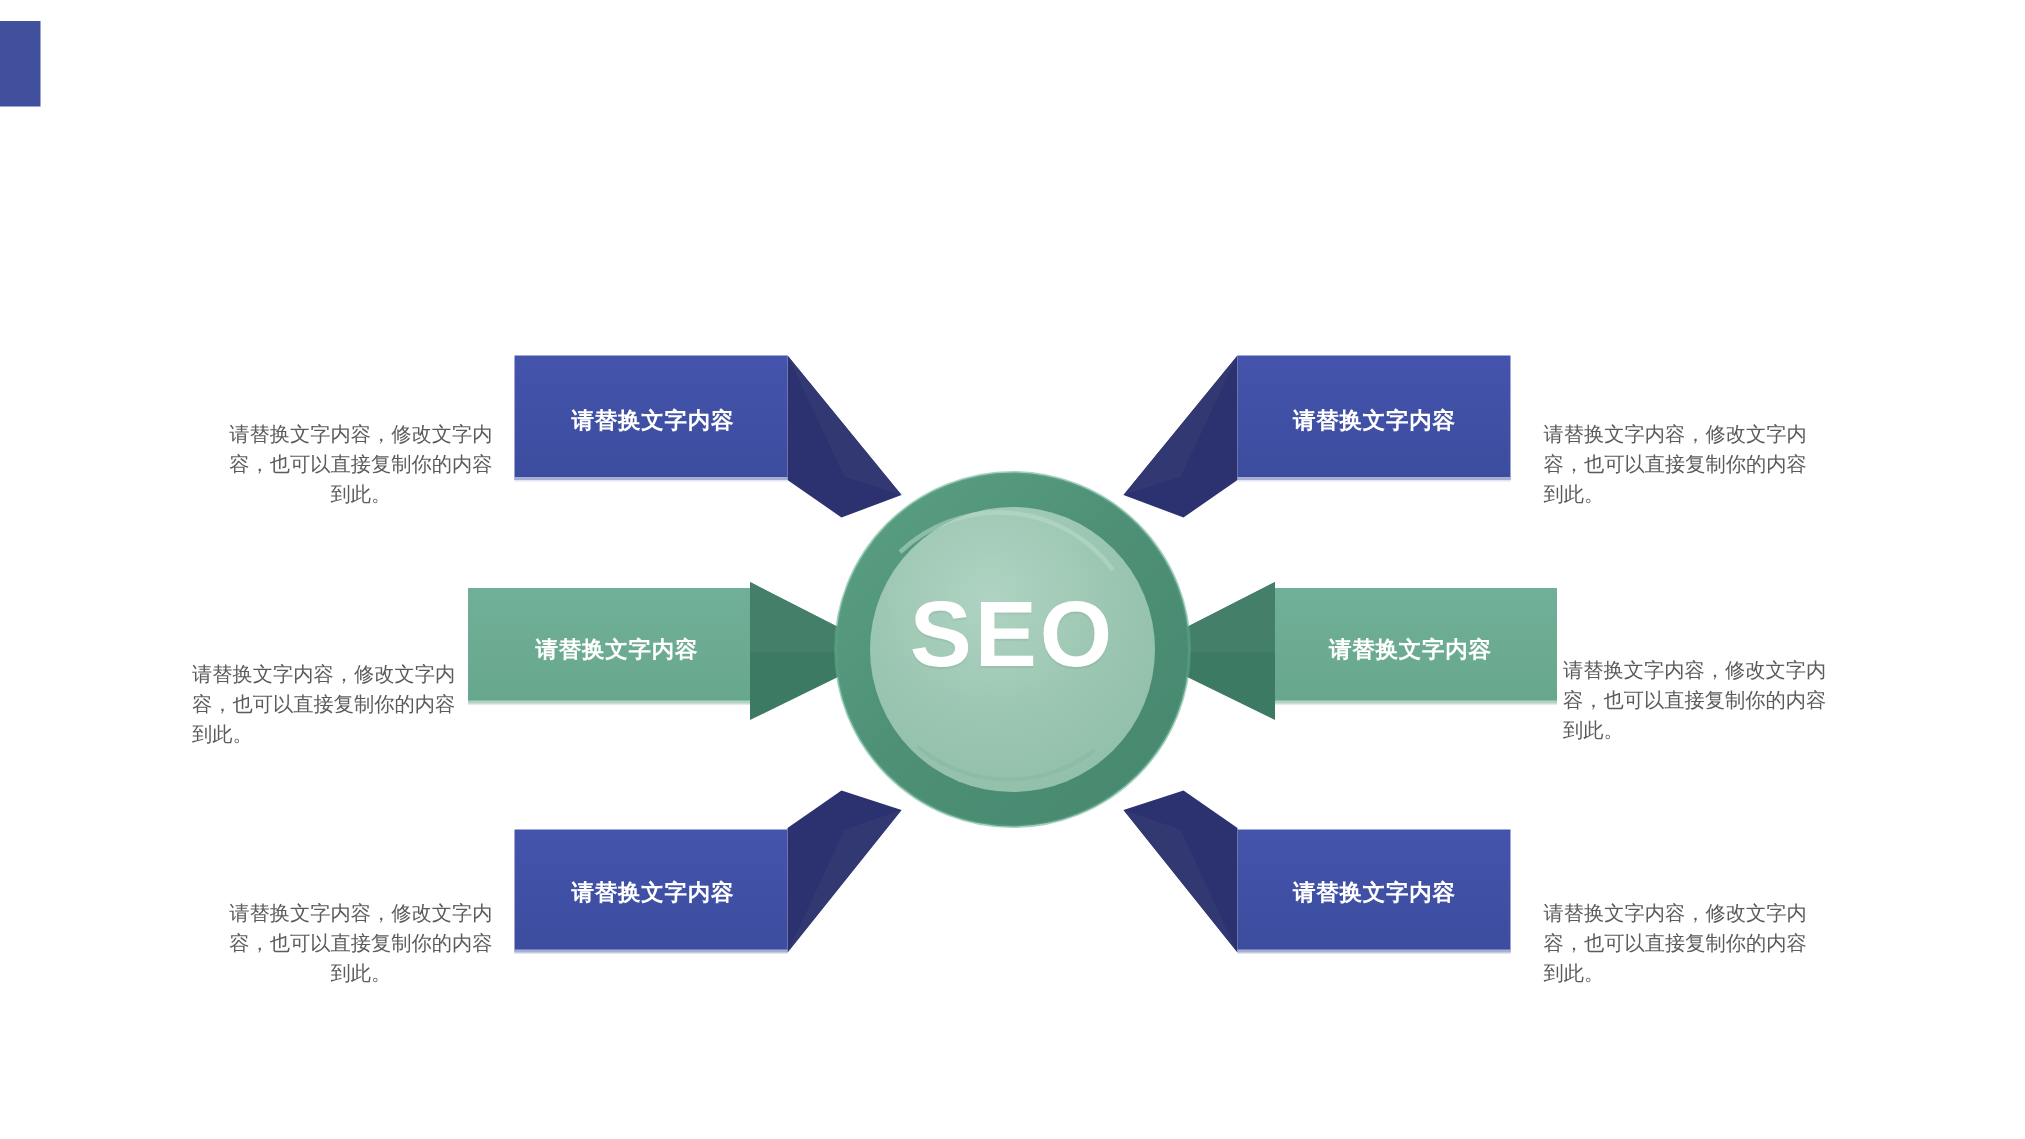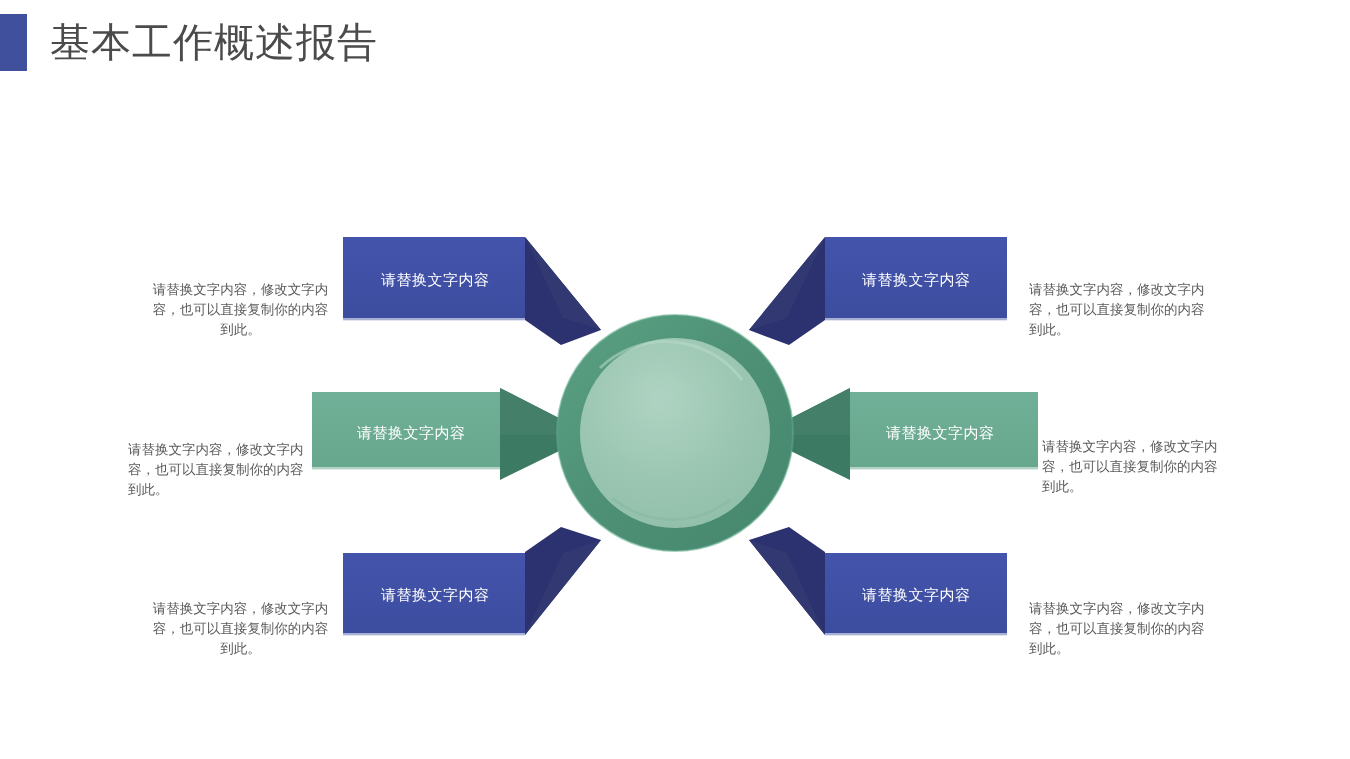--- a/index.html
+++ b/index.html
@@ -56,21 +56,21 @@
     width: 1350px;
     height: 759px;
     display: block;
   }
 
   
   .box-label {
     position: absolute;
     color: #ffffff;
     font-size: 15px;
-    font-weight: normal;
+    font-weight: bold;
     letter-spacing: 0.5px;
     white-space: nowrap;
   }
   .desc {
     position: absolute;
     color: #5b5b5b;
     font-size: 13.5px;
     line-height: 20px;
     width: 185px;
     margin-top: 48px;
@@ -92,21 +92,20 @@
     letter-spacing: 2px;
     font-family: "Liberation Sans", "DejaVu Sans", sans-serif;
     text-shadow: 0 1px 1px rgba(0,0,0,0.06);
   }
 </style>
 </head>
 <body>
 
 <div id="slide-header">
   <div id="title-accent"></div>
-  <div id="slide-title">基本工作概述报告</div>
 </div>
 
 <div id="diagram">
 
   <svg id="diagram-svg" viewBox="0 0 1350 759">
     <defs>
       <radialGradient id="innerGrad" cx="42%" cy="32%" r="78%">
         <stop offset="0%" stop-color="#AFD3C2"></stop>
         <stop offset="55%" stop-color="#9BC6B2"></stop>
         <stop offset="100%" stop-color="#8FBEA8"></stop>
@@ -188,20 +187,21 @@
       <rect x="343" y="553" width="182" height="82" fill="url(#blueBoxGrad)"></rect>
       <rect x="343" y="633" width="182" height="3" fill="#D6DAEC" opacity="0.7"></rect>
     </g>
 
     <g>
       <rect x="825" y="553" width="182" height="82" fill="url(#blueBoxGrad)"></rect>
       <rect x="825" y="633" width="182" height="3" fill="#D6DAEC" opacity="0.7"></rect>
     </g>
   </svg>
 
+  <div id="seo-label">SEO</div>
 
   <div class="box-label" style="left:381px; top:271px;">请替换文字内容</div>
   <div class="box-label" style="left:357px; top:424px;">请替换文字内容</div>
   <div class="box-label" style="left:381px; top:586px;">请替换文字内容</div>
   <div class="box-label" style="left:862px; top:271px;">请替换文字内容</div>
   <div class="box-label" style="left:886px; top:424px;">请替换文字内容</div>
   <div class="box-label" style="left:862px; top:586px;">请替换文字内容</div>
 
   <div class="desc desc-left-top" style="left:148px; top:232px;">请替换文字内容，修改文字内容，也可以直接复制你的内容到此。</div>
   <div class="desc desc-left-mid" style="left:128px; top:392px;">请替换文字内容，修改文字内容，也可以直接复制你的内容到此。</div>

